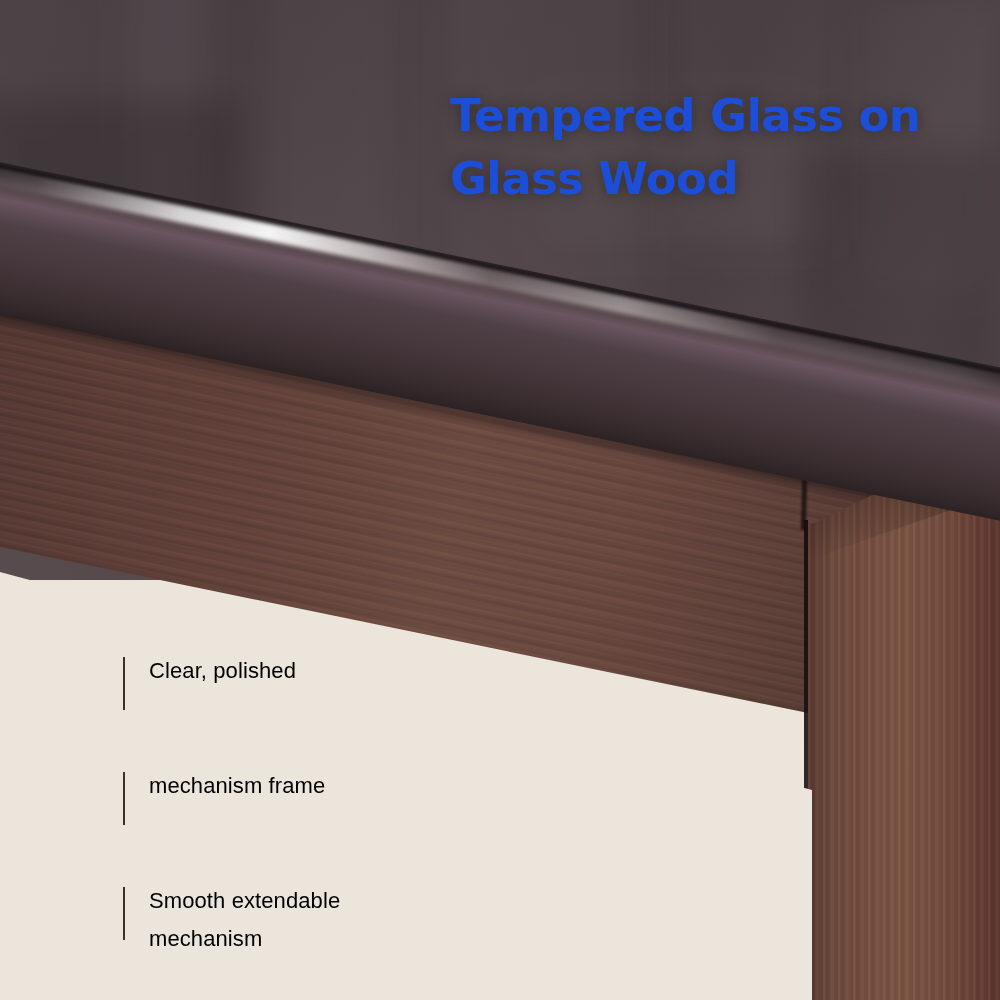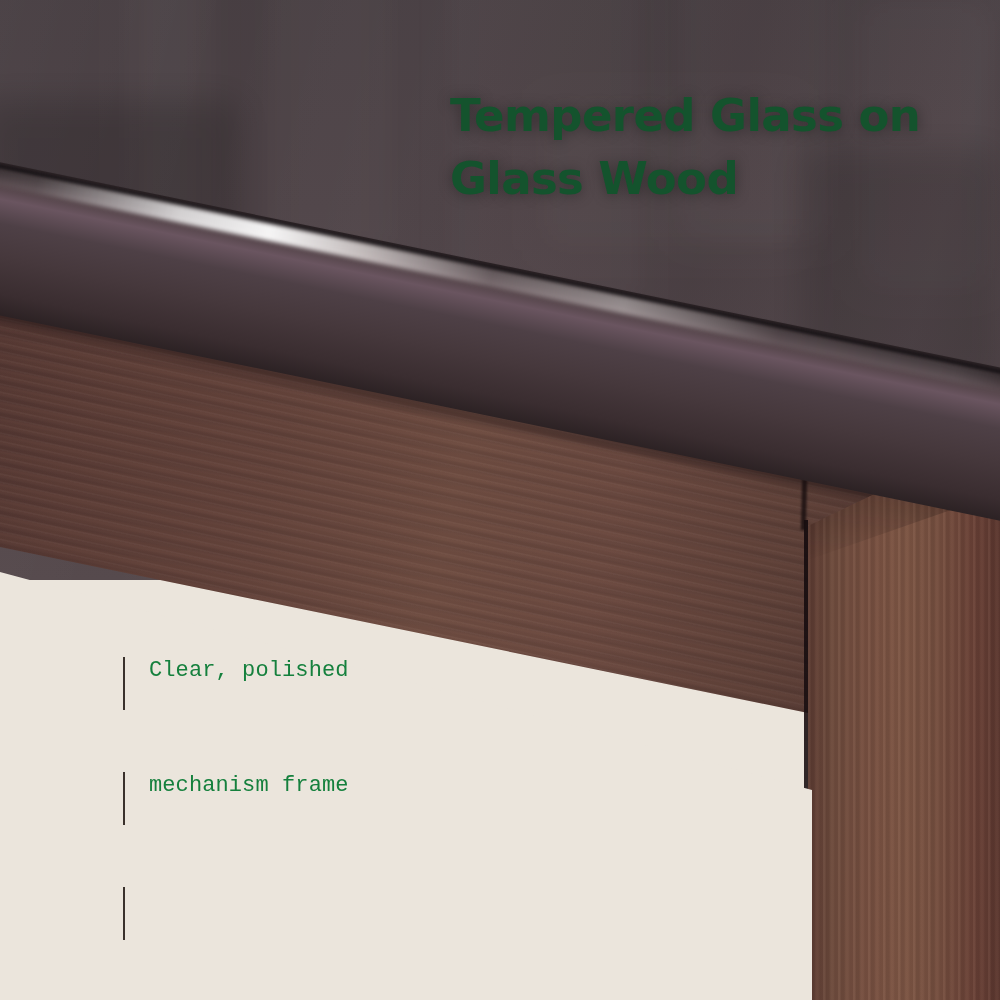--- a/index.html
+++ b/index.html
@@ -237,21 +237,21 @@
     background: #ebe5dc;
     clip-path: polygon(0 52px, 100% 270px, 100% 100%, 0 100%);
   }
 
   
   #headline {
     position: absolute;
     left: 450px;
     top: 84px;
     width: 520px;
-    color: #14532d;
+    color: #1d4ed8;
     font-family: "DejaVu Sans", sans-serif;
     font-weight: bold;
     font-size: 45px;
     line-height: 1.41;
     letter-spacing: -0.6px;
     text-shadow: 0 1px 14px rgba(0,0,0,0.35);
   }
   #headline .hl-line { display: block; white-space: nowrap; }
 
   #features {
@@ -269,22 +269,22 @@
   .feature:last-child { margin-bottom: 0; }
   .feature-bar {
     flex: 0 0 auto;
     width: 2px;
     height: 53px;
     background: #3a312c;
     margin-right: 24px;
     margin-top: 5px;
   }
   .feature-text {
-    color: #15803d;
-    font-family: Liberation Mono, monospace;
+    color: #000000;
+    font-family: Liberation Sans, sans-serif;
     font-weight: normal;
     font-size: 22px;
     line-height: 1.72;
     letter-spacing: 0.1px;
   }
   .feature-text .ft-line { display: block; white-space: nowrap; }
 </style>
 </head>
 <body>
 
@@ -335,16 +335,20 @@
 
     <div class="feature">
       <div class="feature-bar"></div>
       <div class="feature-text">
         <span class="ft-line">mechanism frame</span>
       </div>
     </div>
 
     <div class="feature">
       <div class="feature-bar"></div>
+      <div class="feature-text">
+        <span class="ft-line">Smooth extendable</span>
+        <span class="ft-line">mechanism</span>
+      </div>
     </div>
 
   </div>
 </div>
 
 </body></html>

